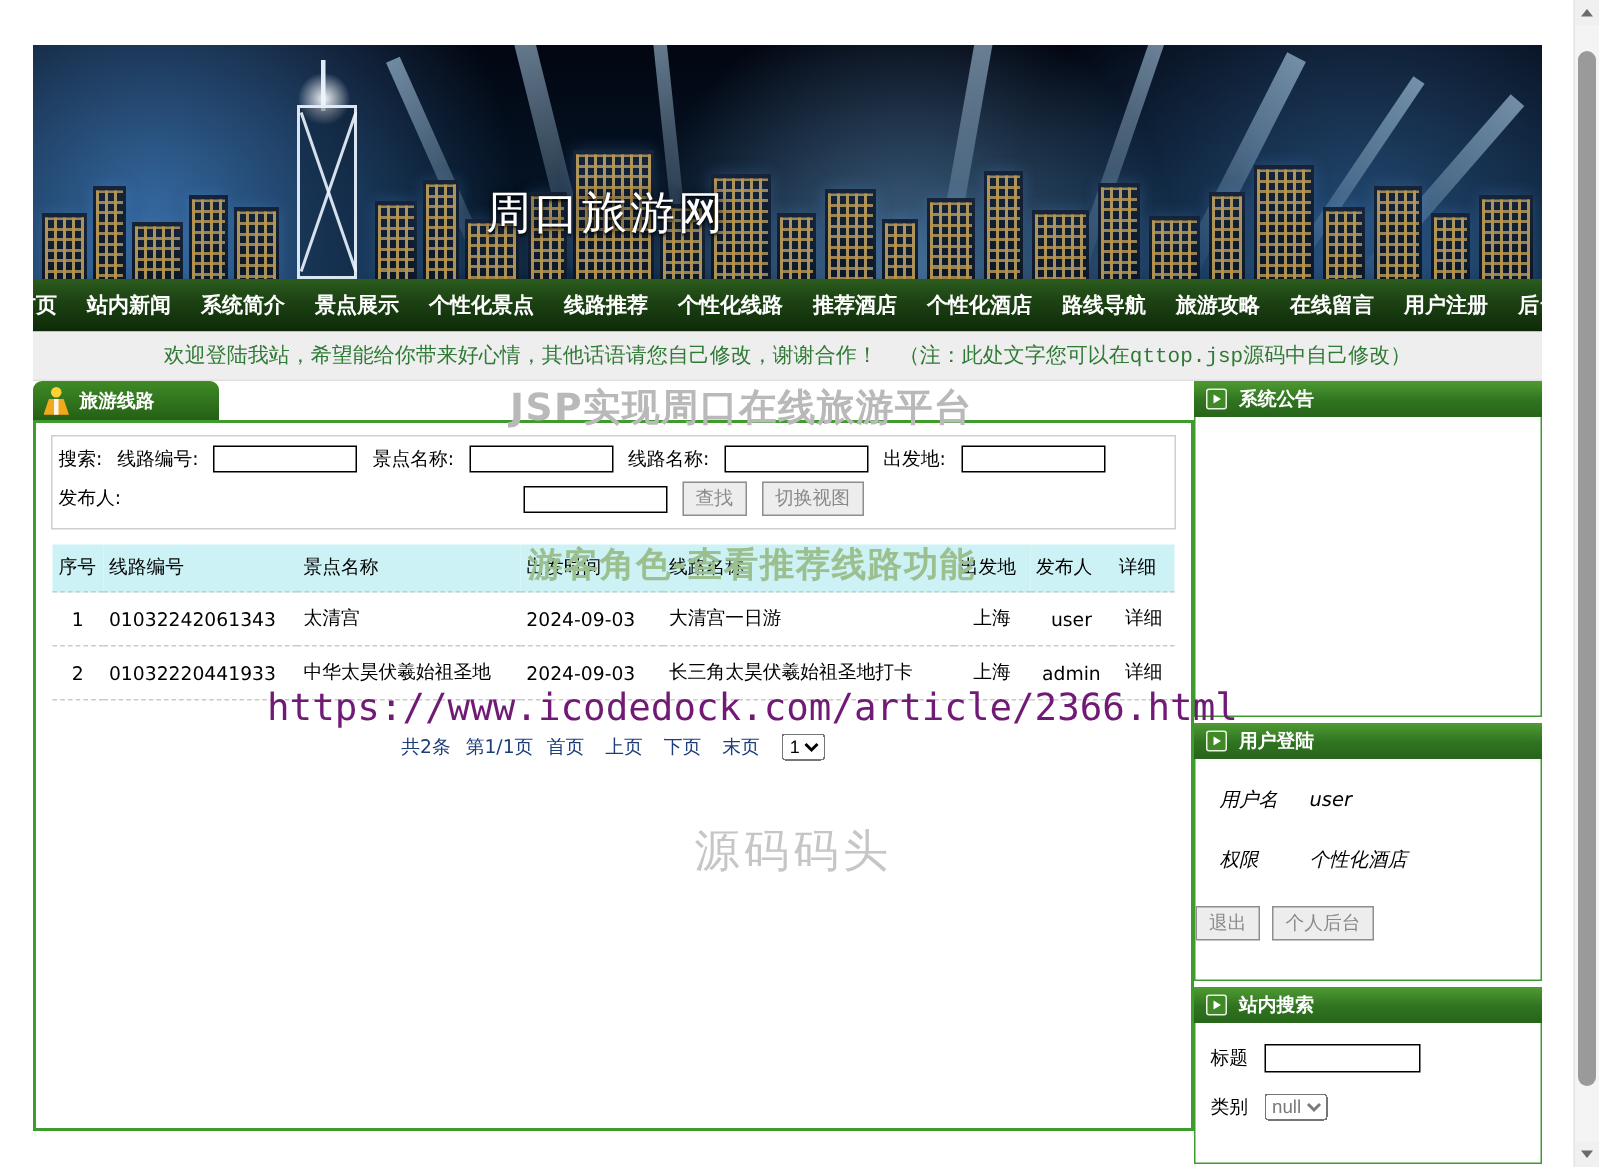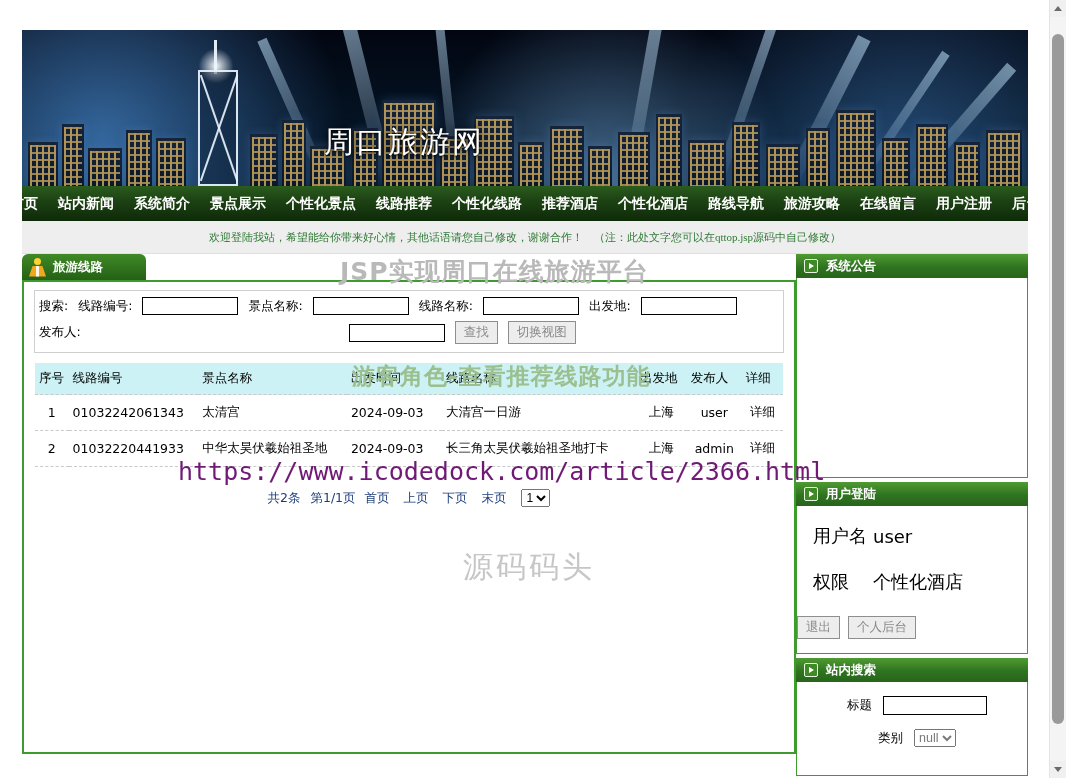--- a/index.html
+++ b/index.html
@@ -163,22 +163,22 @@
   .welcome {
     height: 32px;
     background: #eeeeee;
     display: flex;
     align-items: center;
     justify-content: center;
     border-bottom: 1px solid #e0e0e0;
   }
   .welcome span {
     color: #2f7a35;
-    font-size: 11px;
-    font-family: Liberation Serif, serif;
+    font-size: 14px;
+    font-family: Liberation Mono, monospace;
   }
 
   
   .columns {
     display: flex;
     align-items: flex-start;
     gap: 0;
     position: relative;
   }
   .col-left { width: 774px; position: relative; }
@@ -355,42 +355,42 @@
     background: #ffffff;
     box-sizing: border-box;
   }
   #notice-body { height: 200px; }
   #login-body  { height: 148px; padding: 18px 0 0 0; }
   #search-body { height: 94px; padding: 14px 0 0 0; }
 
   .kv {
     display: flex;
     align-items: center;
-    font-size: 18px;
+    font-size: 13px;
     color: #000;
     padding: 0 0 0 16px;
     margin-bottom: 22px;
     font-family: "DejaVu Sans", sans-serif;
+    font-style: italic;
   }
   .kv .k { width: 60px; }
   .kv .v { color: #000; }
   .login-btns {
     display: flex;
     justify-content: flex-start;
     gap: 8px;
     padding-right: 6px;
   }
   .sf-row {
     display: flex;
     align-items: center;
     font-size: 12.5px;
     padding-left: 10px;
     margin-bottom: 14px;
     font-family: "DejaVu Sans", sans-serif;
-    justify-content: center;
   }
   .sf-row .k { width: 36px; }
   .sf-row input[type=text] {
     border: 1px solid #000;
     height: 19px; width: 104px;
     box-sizing: border-box;
     font-size: 12px;
   }
   .sf-row select { font-size: 12.5px; color:#7a7a7a; }
 

